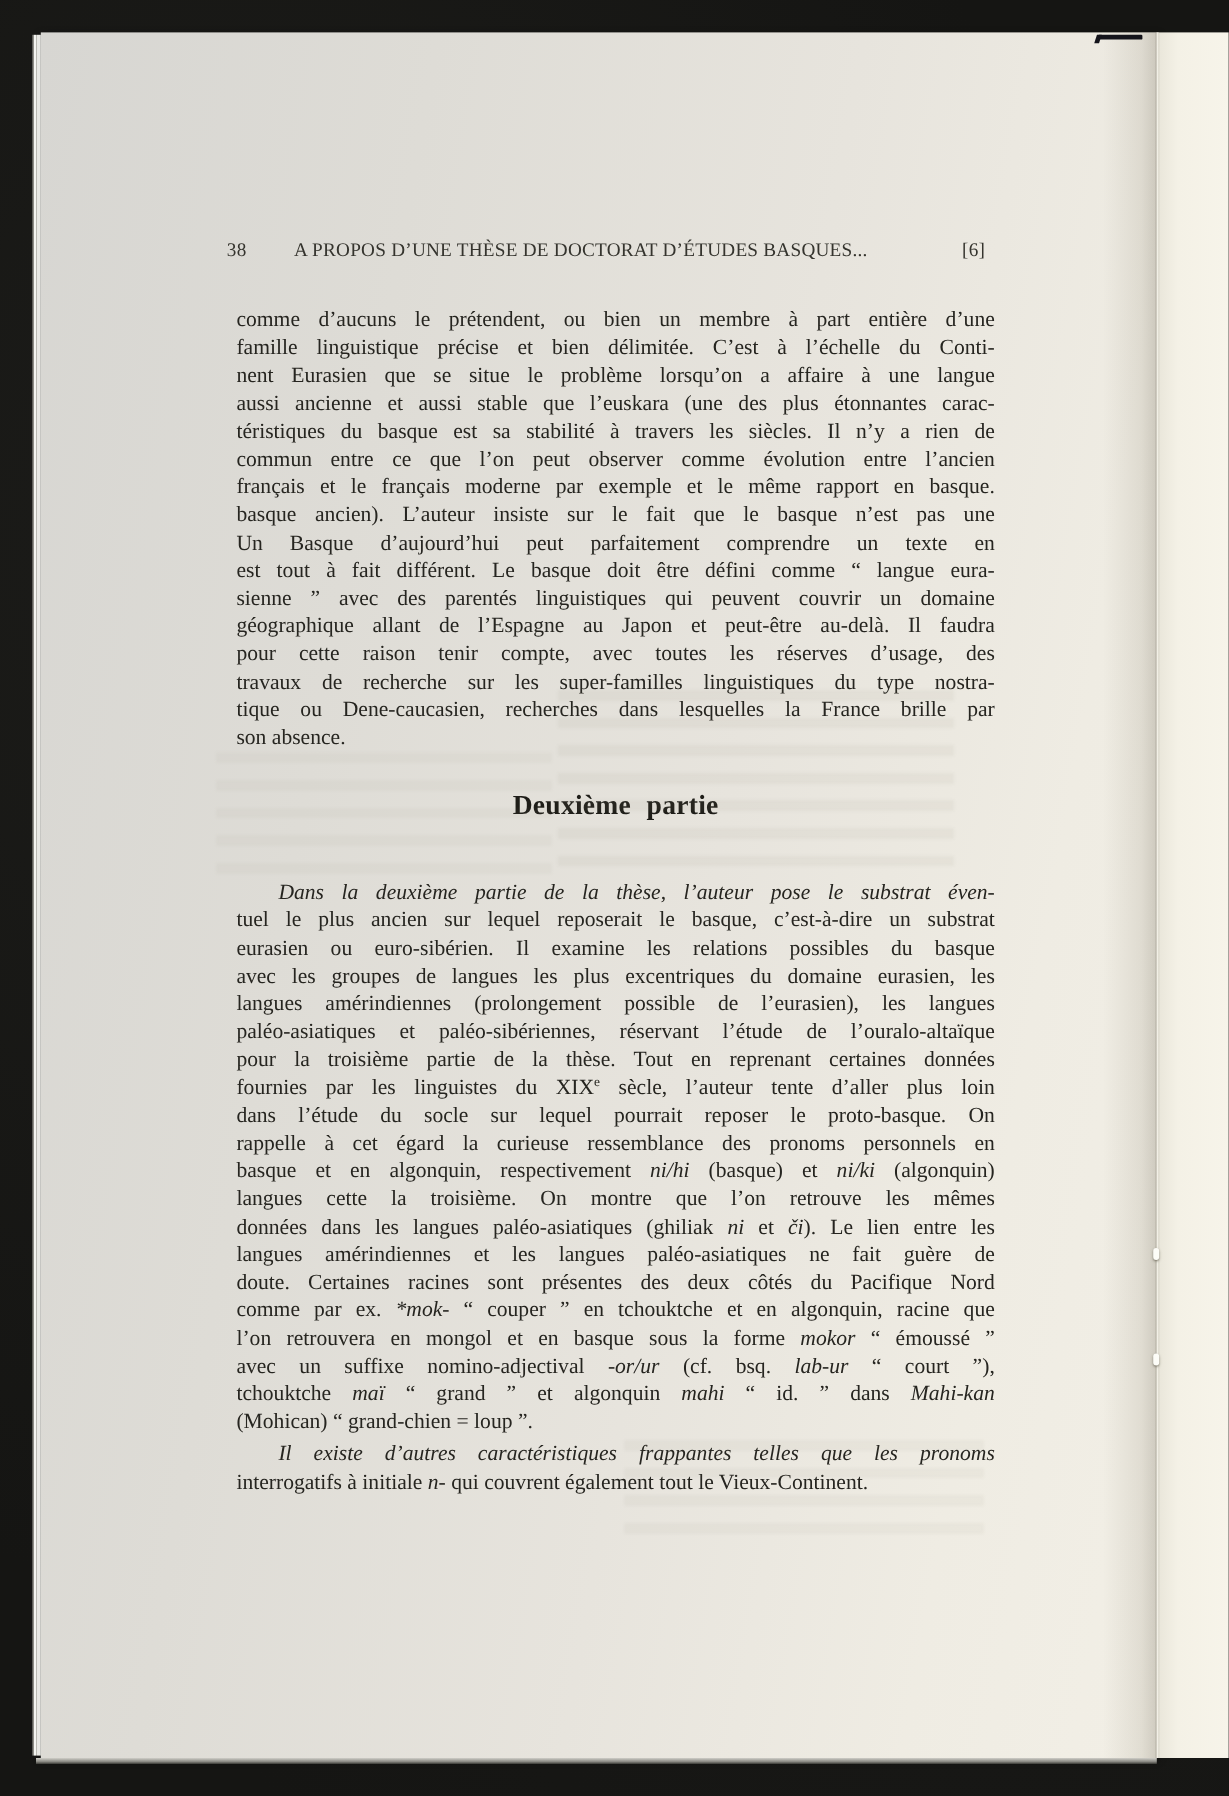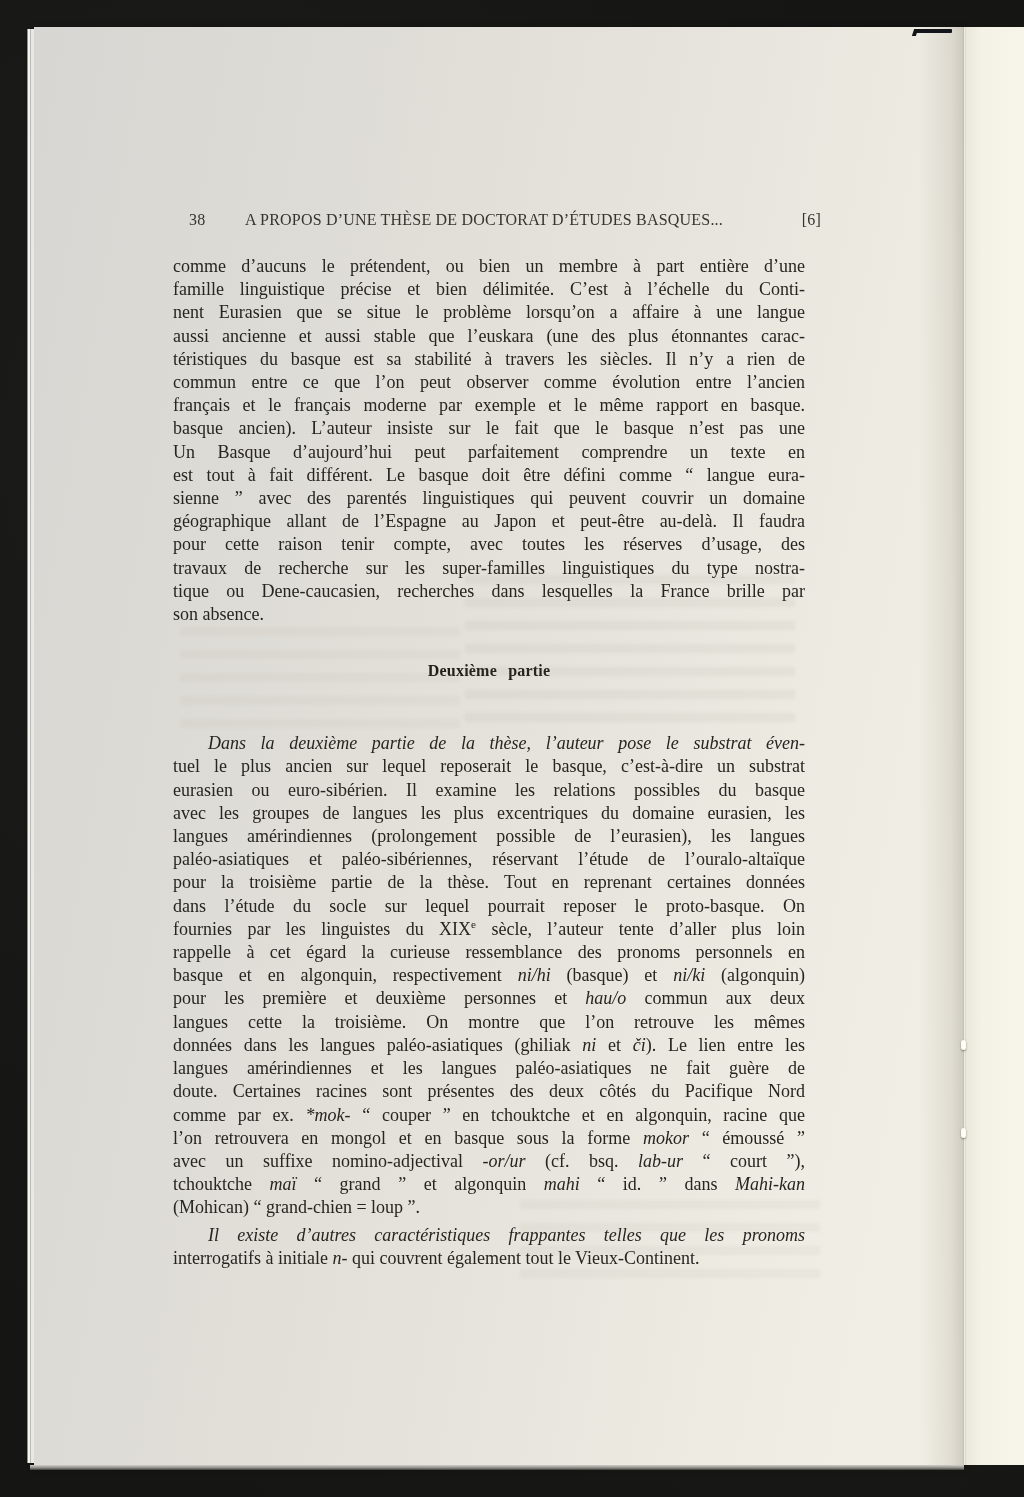--- a/index.html
+++ b/index.html
@@ -48,41 +48,41 @@
   
   .ghost{
     position:absolute;opacity:.5;filter:blur(1.4px);transform:scaleX(-1);
     background:repeating-linear-gradient(to bottom,rgba(139,133,116,.16) 0 9px,rgba(0,0,0,0) 9px 23px);
   }
   .ghost.g1{left:465px;top:575px;width:330px;height:155px;}
   .ghost.g2{left:180px;top:627px;width:280px;height:110px;opacity:.35;}
   .ghost.g3{left:520px;top:1200px;width:300px;height:85px;opacity:.4;}
   
   .running-head{
-    position:absolute;left:155px;top:184px;width:632px;
+    position:absolute;left:155px;top:173px;width:632px;
     display:flex;align-items:baseline;
     font-size:16px;color:#35342e;letter-spacing:.2px;white-space:nowrap;
   }
   .running-head .folio{width:56px;}
   .running-head .rh-title{flex:1;text-align:left;}
   .running-head .issue{width:34px;text-align:right;}
   
   .text-body{
-    position:absolute;left:139px;top:228px;width:632px;
+    position:absolute;left:163px;top:228px;width:632px;
     font-size:18px;line-height:23.2px;color:#262520;
   }
   .paragraph{margin:0;}
   .line{text-align:justify;text-align-last:justify;white-space:normal;}
   .line.last{text-align-last:left;}
   .line.indent{text-indent:35px;font-style:italic;}
   .line i{font-style:italic;}
   .line sup{font-size:.62em;line-height:0;vertical-align:super;}
   .section-heading{
     margin-top:32px;margin-bottom:48px;height:26px;line-height:26px;
-    text-align:center;font-weight:bold;font-size:16px;color:#1e1d18;
+    text-align:center;font-weight:bold;font-size:23px;color:#1e1d18;
     word-spacing:7px;letter-spacing:.2px;
   }
   .p3{margin-top:4px;}
 </style>
 </head>
 <body>
 
 <div class="book-page">
   <div class="page-edges-left"></div>
   <div class="page-edges-bottom"></div>
@@ -115,25 +115,24 @@
       </div>
       <div class="section-heading">Deuxième partie</div>
       <div class="paragraph">
         <div class="line indent">Dans la deuxième partie de la thèse, l’auteur pose le substrat éven-</div>
         <div class="line">tuel le plus ancien sur lequel reposerait le basque, c’est-à-dire un substrat</div>
         <div class="line">eurasien ou euro-sibérien. Il examine les relations possibles du basque</div>
         <div class="line">avec les groupes de langues les plus excentriques du domaine eurasien, les</div>
         <div class="line">langues amérindiennes (prolongement possible de l’eurasien), les langues</div>
         <div class="line">paléo-asiatiques et paléo-sibériennes, réservant l’étude de l’ouralo-altaïque</div>
         <div class="line">pour la troisième partie de la thèse. Tout en reprenant certaines données</div>
+        <div class="line">fournies par les linguistes du XIX<sup>e</sup> sècle, l’auteur tente d’aller plus loin</div>
         <div class="line">dans l’étude du socle sur lequel pourrait reposer le proto-basque. On</div>
-        <div class="line">fournies par les linguistes du XIX<sup>e</sup> sècle, l’auteur tente d’aller plus loin</div>
         <div class="line">rappelle à cet égard la curieuse ressemblance des pronoms personnels en</div>
         <div class="line">basque et en algonquin, respectivement <i>ni/hi</i> (basque) et <i>ni/ki</i> (algonquin)</div>
-        <div class="line">pour les première et deuxième personnes et <i>hau/o</i> commun aux deux</div>
         <div class="line">langues cette la troisième. On montre que l’on retrouve les mêmes</div>
         <div class="line">données dans les langues paléo-asiatiques (ghiliak <i>ni</i> et <i>či</i>). Le lien entre les</div>
         <div class="line">langues amérindiennes et les langues paléo-asiatiques ne fait guère de</div>
         <div class="line">doute. Certaines racines sont présentes des deux côtés du Pacifique Nord</div>
         <div class="line">comme par ex. <i>*mok-</i> “ couper ” en tchouktche et en algonquin, racine que</div>
         <div class="line">l’on retrouvera en mongol et en basque sous la forme <i>mokor</i> “ émoussé ”</div>
         <div class="line">avec un suffixe nomino-adjectival <i>-or/ur</i> (cf. bsq. <i>lab-ur</i> “ court ”),</div>
         <div class="line">tchouktche <i>maï</i> “ grand ” et algonquin <i>mahi</i> “ id. ” dans <i>Mahi-kan</i></div>
         <div class="line last">(Mohican) “ grand-chien = loup ”.</div>
       </div>

